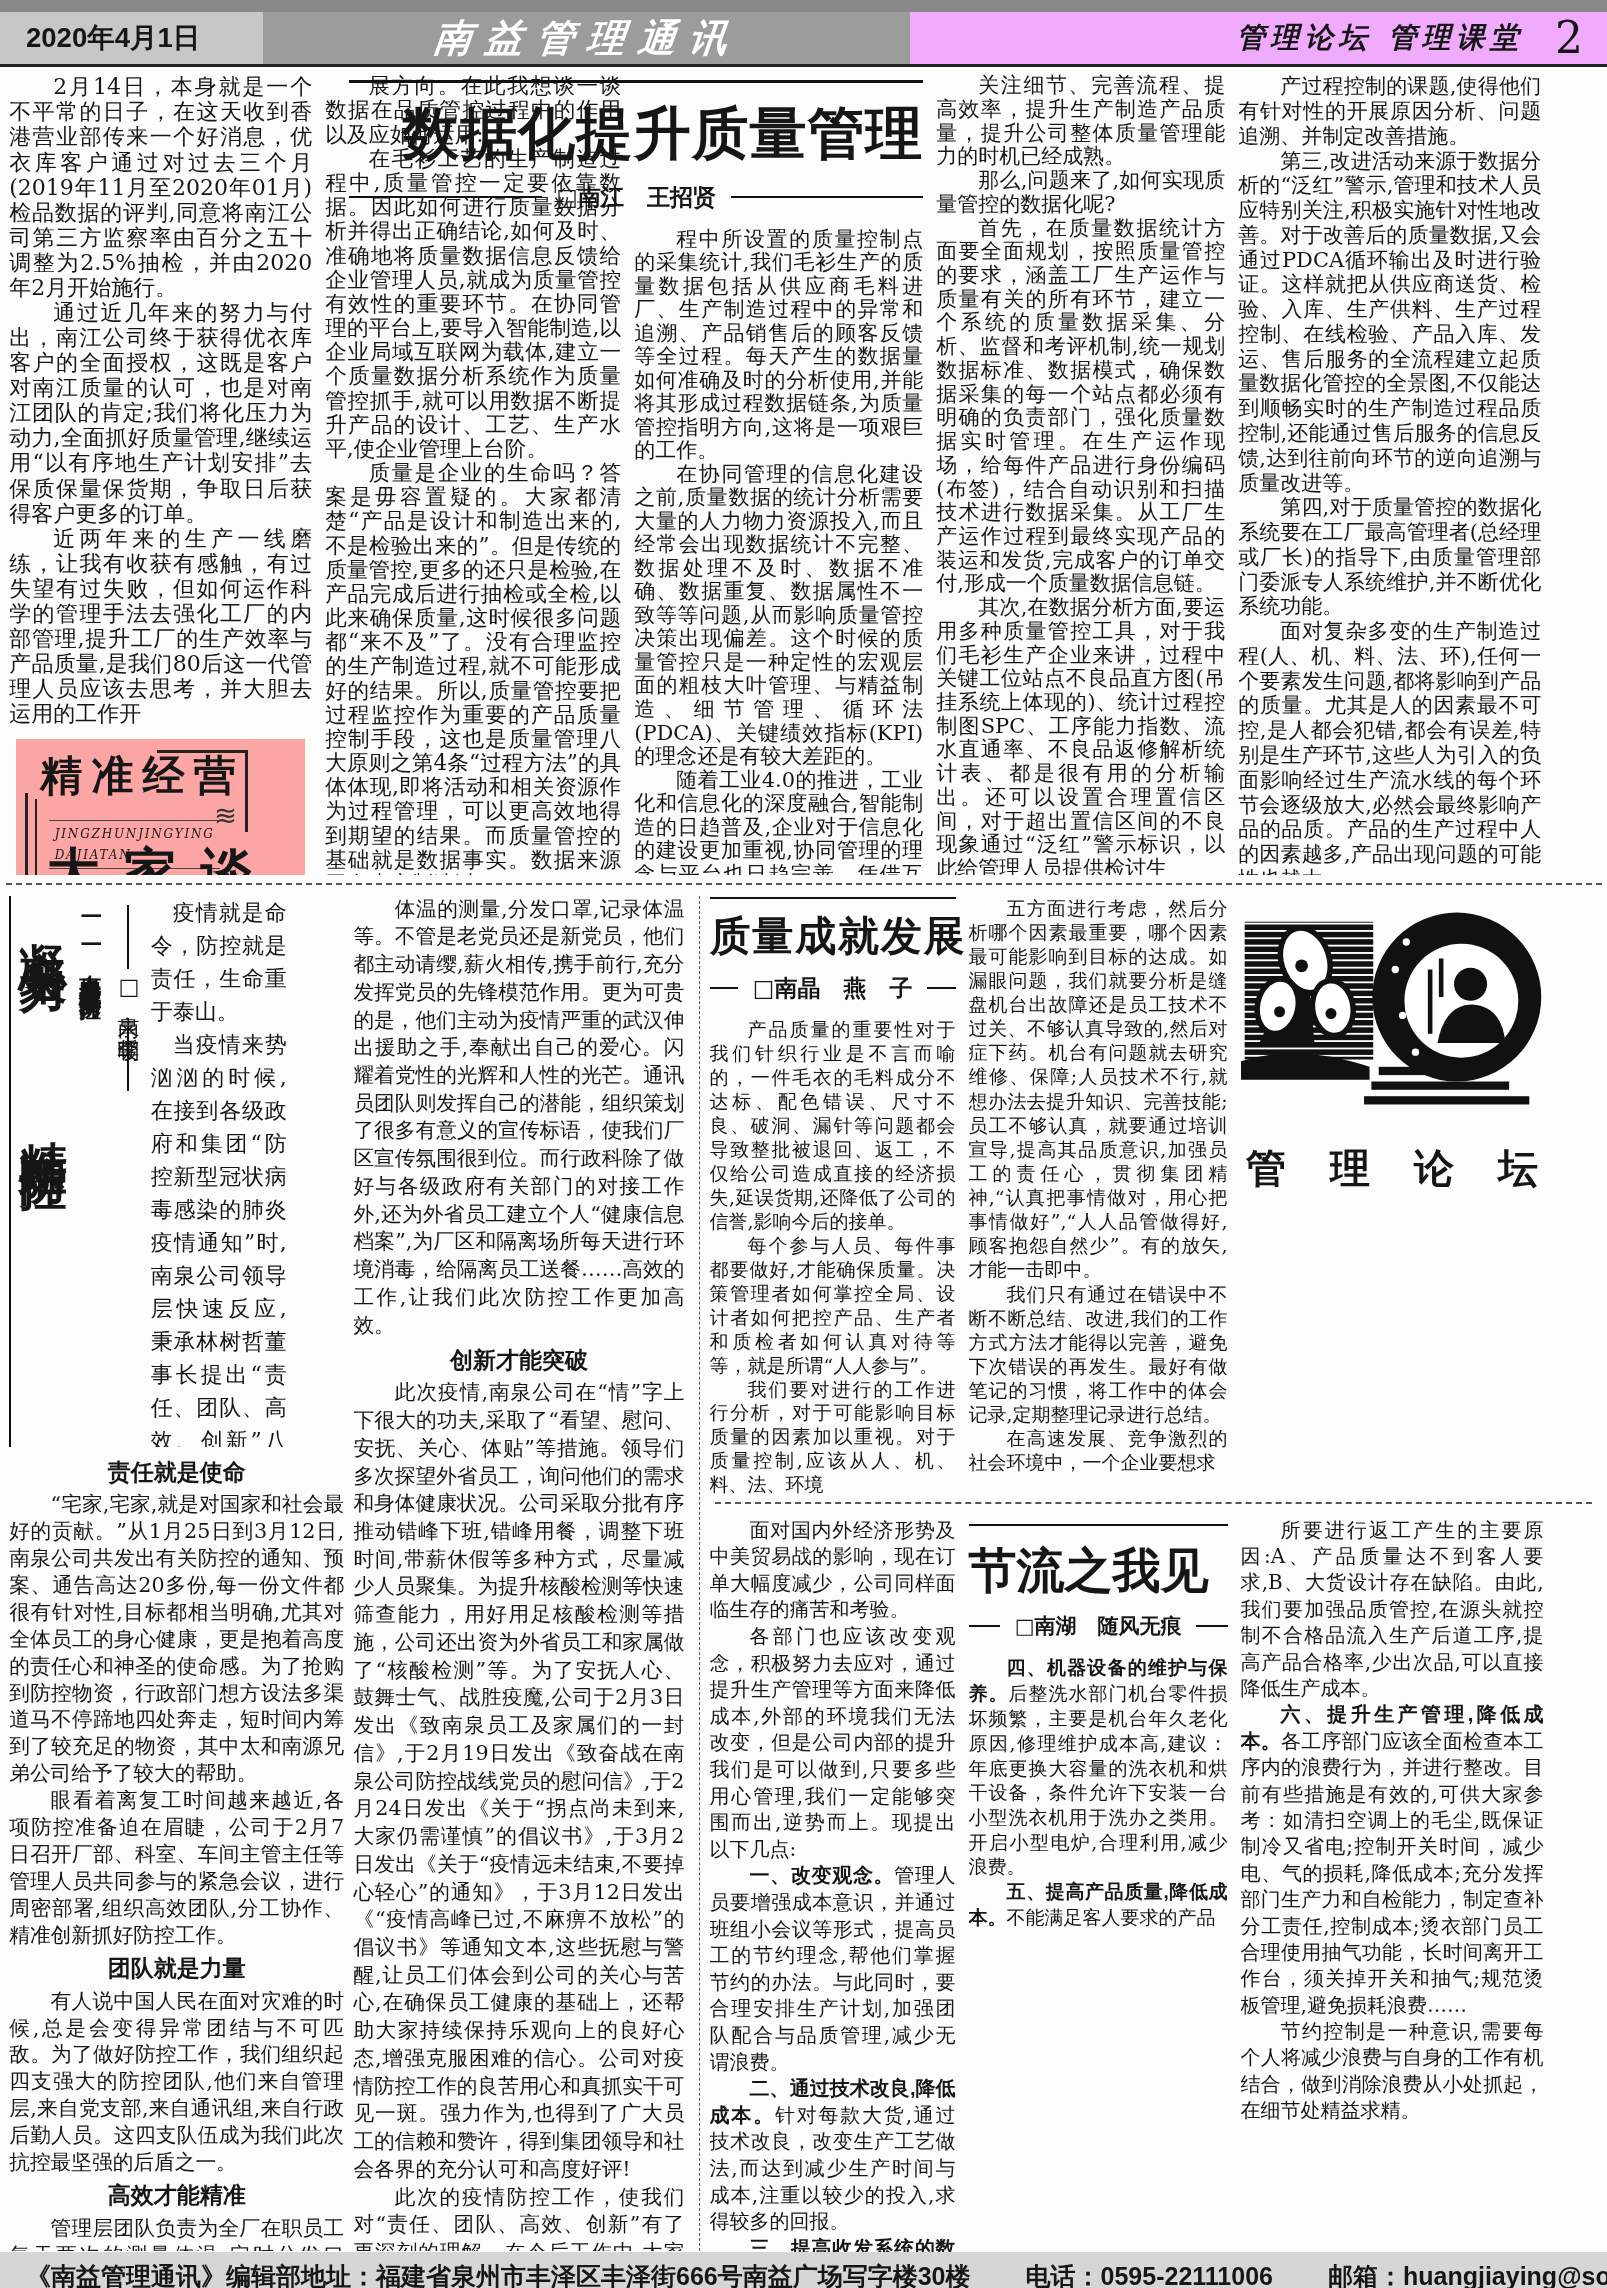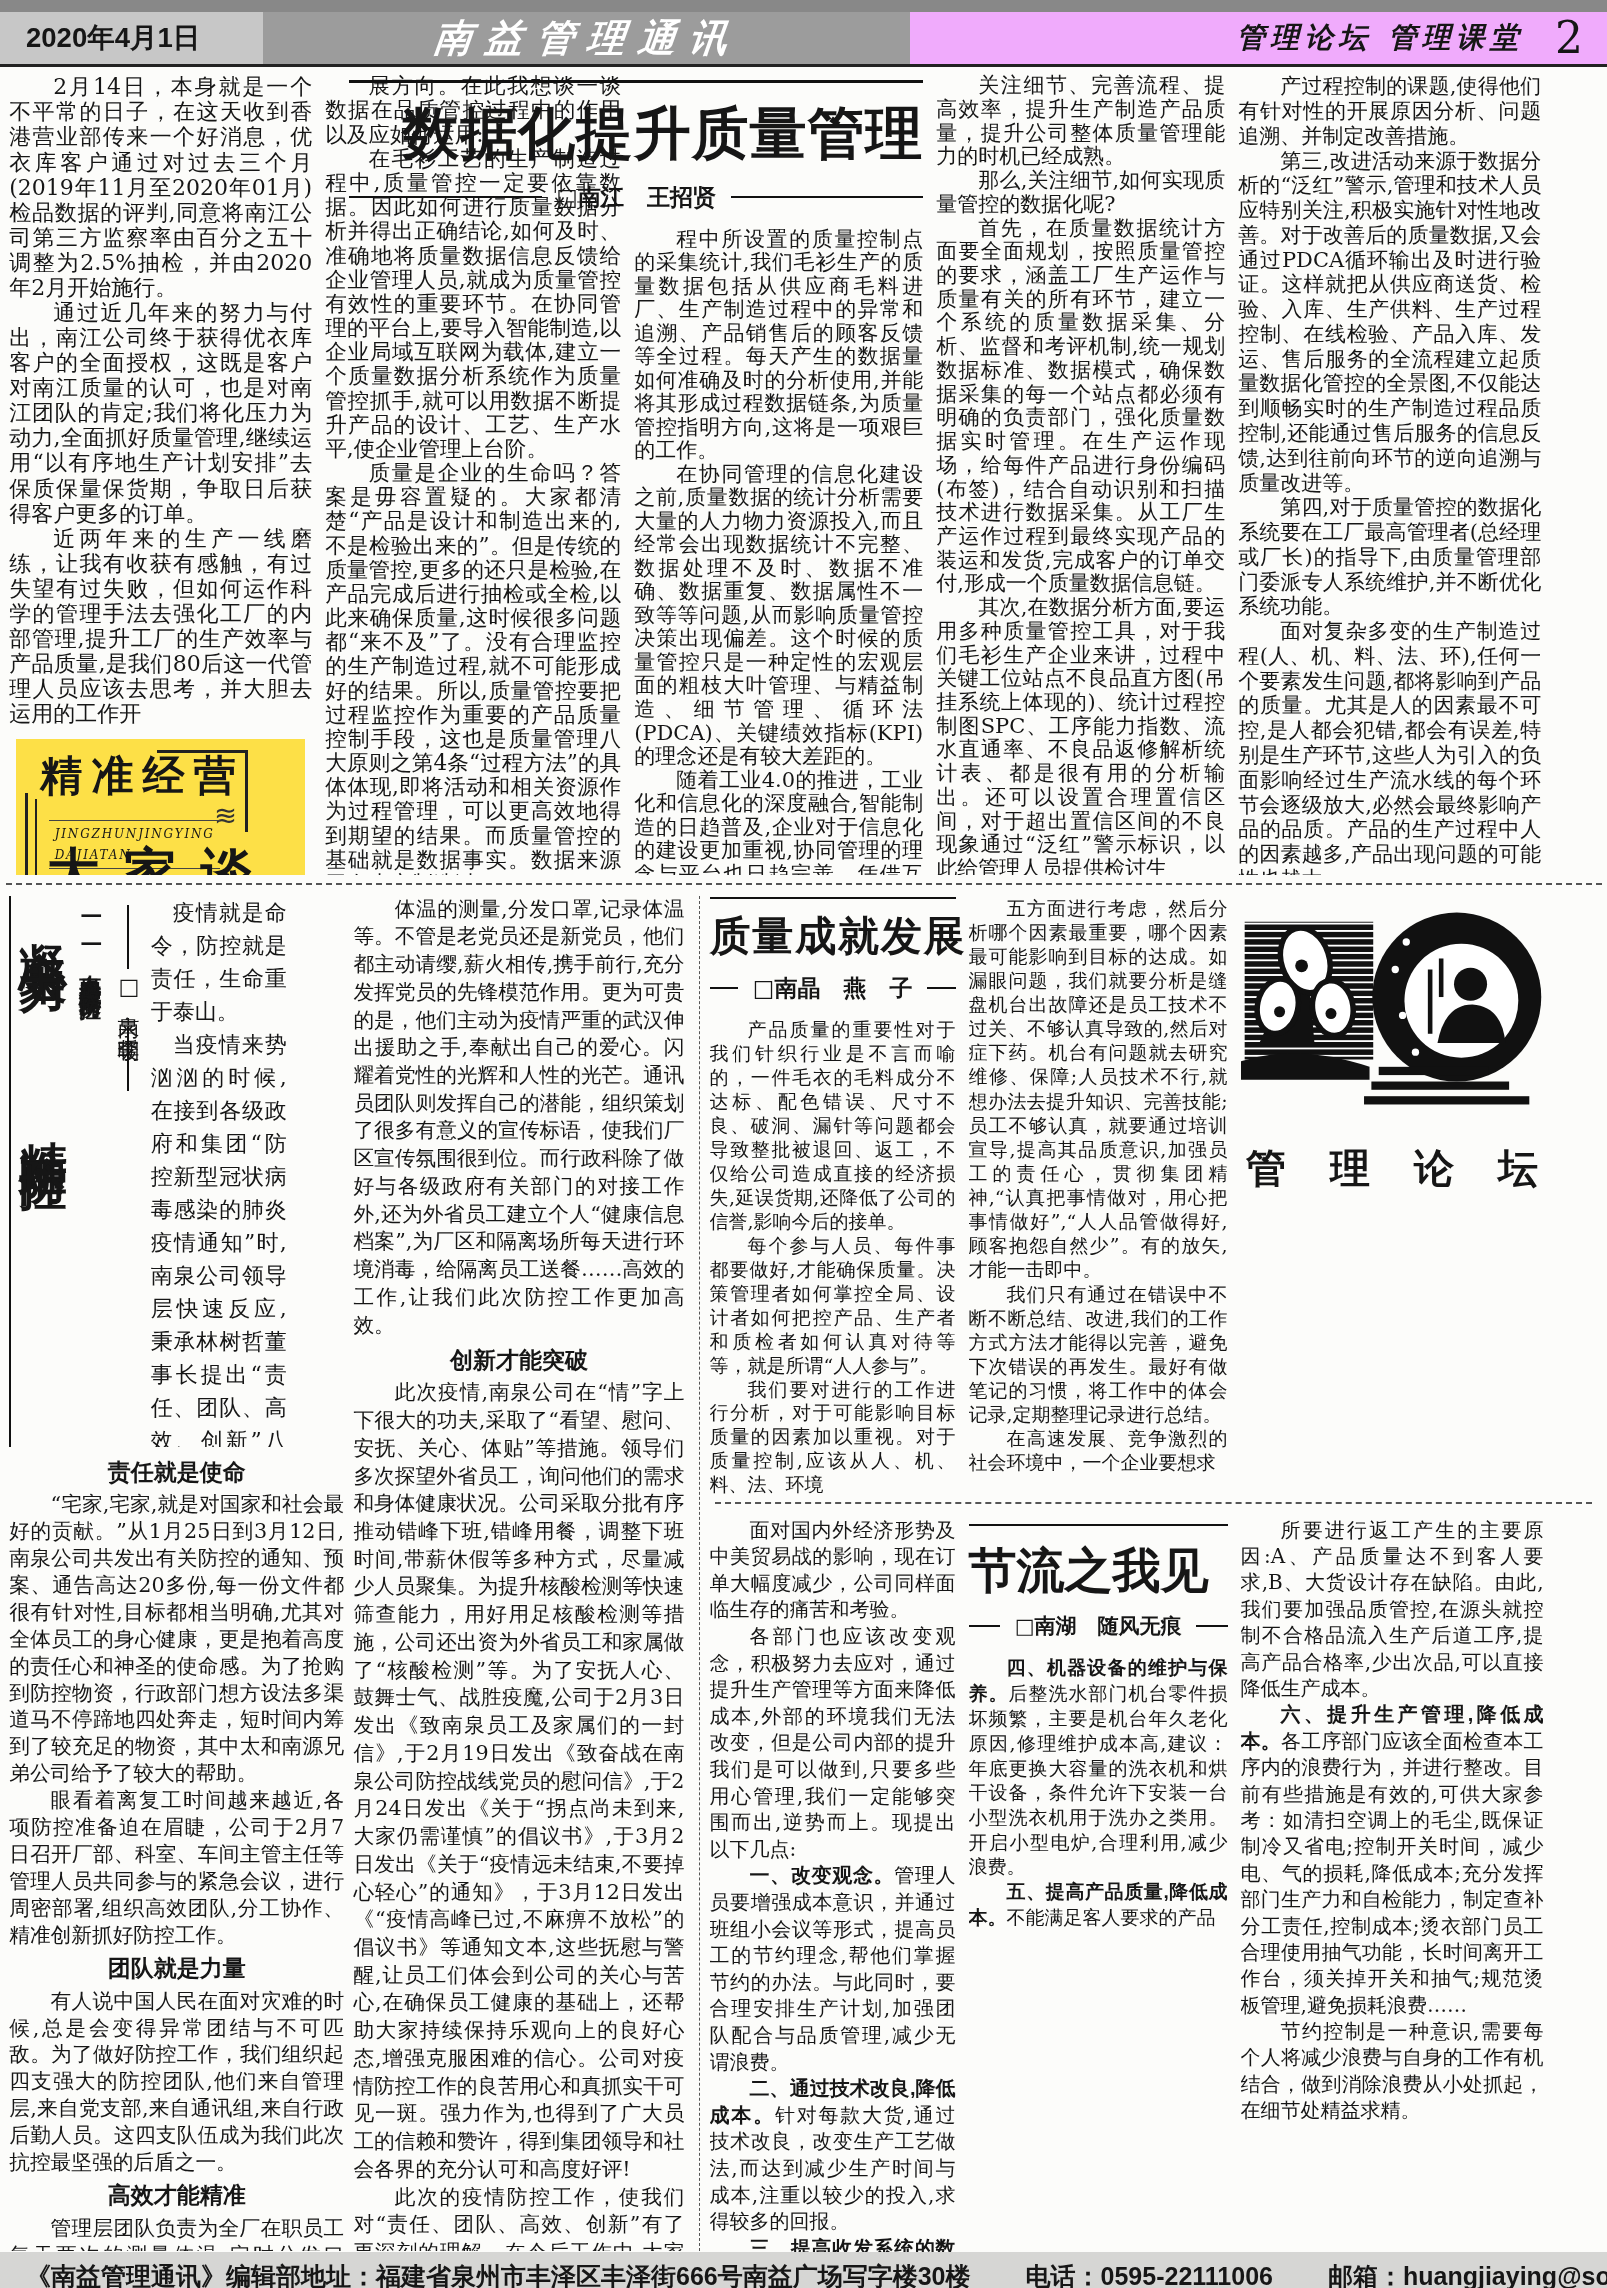--- a/index.html
+++ b/index.html
@@ -27,21 +27,21 @@
   .c5{width:289px;font-size:21px;line-height:1.13;}
   .c6{width:303px;font-size:21px;line-height:1.18;}
   .c4wrap{width:289px;display:flex;flex-direction:column;position:relative;}
   .headblock{position:relative;margin-left:-285px;width:574px;padding-top:5.5px;}
   .headblock .rule{border-top:3.7px solid #111;}
   .headline-main{font-size:57px;font-weight:900;text-align:right;letter-spacing:0.9px;margin:13px 0 9.2px;white-space:nowrap;}
   .bylinerow{display:flex;align-items:center;gap:14.7px;margin:3.7px 0 14.7px;}
   .bylinerow .dash{flex:1;border-top:2.8px solid #111;}
   .bylinerow .by{font-size:23px;font-weight:bold;white-space:nowrap;}
   
-  .jzbox{margin-top:13px;width:289px;height:176px;background:#fde047;position:relative;flex:none;}
+  .jzbox{margin-top:13px;width:289px;height:176px;background:#fca5a5;position:relative;flex:none;}
   .jzbox .br1{position:absolute;left:9.2px;bottom:9.2px;width:110px;height:110px;border-left:3.7px solid #222;border-bottom:3.7px solid #222;}
   .jzbox .br2{position:absolute;left:18.4px;bottom:18.4px;width:96px;height:96px;border-left:2.8px solid #222;border-bottom:2.8px solid #222;}
   .jzbox .br3{position:absolute;right:57px;top:11px;width:88px;height:79px;border-right:3.7px solid #222;border-top:3.7px solid #222;}
   .jzbox .z1{position:absolute;left:24px;top:13px;font-size:42px;font-weight:900;letter-spacing:9.2px;}
   .jzbox .wave{position:absolute;right:70px;top:61px;font-size:27.5px;letter-spacing:-1.8px;color:#333;}
   .jzbox .en{position:absolute;left:33px;top:81px;font-size:12px;font-style:italic;letter-spacing:1.8px;line-height:1.7;
              border-top:1.8px solid #444;border-bottom:1.8px solid #444;padding:2.8px 5.5px;}
   .jzbox .z2{position:absolute;right:27.5px;bottom:13px;font-size:53px;font-weight:900;letter-spacing:24px;}
   
   .hdash{border-top:2.8px dashed #555;margin:7.3px 5.5px;}
@@ -137,21 +137,21 @@
         </div>
       </div>
       <div class="col c4" style="flex:1">
           <p>程中所设置的质量控制点的采集统计,我们毛衫生产的质量数据包括从供应商毛料进厂、生产制造过程中的异常和追溯、产品销售后的顾客反馈等全过程。每天产生的数据量如何准确及时的分析使用,并能将其形成过程数据链条,为质量管控指明方向,这将是一项艰巨的工作。</p>
           <p>在协同管理的信息化建设之前,质量数据的统计分析需要大量的人力物力资源投入,而且经常会出现数据统计不完整、数据处理不及时、数据不准确、数据重复、数据属性不一致等等问题,从而影响质量管控决策出现偏差。这个时候的质量管控只是一种定性的宏观层面的粗枝大叶管理、与精益制造、细节管理、循环法(PDCA)、关键绩效指标(KPI)的理念还是有较大差距的。</p>
           <p>随着工业4.0的推进，工业化和信息化的深度融合,智能制造的日趋普及,企业对于信息化的建设更加重视,协同管理的理念与平台也日趋完善，凭借互联网和大数据，利用质量数据查找薄弱环节,</p>
         </div>
     </div>
     <div class="col c5">
         <p>关注细节、完善流程、提高效率，提升生产制造产品质量，提升公司整体质量管理能力的时机已经成熟。</p>
-        <p>那么,关注细节,如何实现质量管控的数据化呢?</p>
+        <p>那么,问题来了,如何实现质量管控的数据化呢?</p>
         <p>首先，在质量数据统计方面要全面规划，按照质量管控的要求，涵盖工厂生产运作与质量有关的所有环节，建立一个系统的质量数据采集、分析、监督和考评机制,统一规划数据标准、数据模式，确保数据采集的每一个站点都必须有明确的负责部门，强化质量数据实时管理。在生产运作现场，给每件产品进行身份编码(布签)，结合自动识别和扫描技术进行数据采集。从工厂生产运作过程到最终实现产品的装运和发货,完成客户的订单交付,形成一个质量数据信息链。</p>
         <p>其次,在数据分析方面,要运用多种质量管控工具，对于我们毛衫生产企业来讲，过程中关键工位站点不良品直方图(吊挂系统上体现的)、统计过程控制图SPC、工序能力指数、流水直通率、不良品返修解析统计表、都是很有用的分析输出。还可以设置合理置信区间，对于超出置信区间的不良现象通过“泛红”警示标识，以此给管理人员提供检讨生</p>
       </div>
     <div class="col c6">
         <p>产过程控制的课题,使得他们有针对性的开展原因分析、问题追溯、并制定改善措施。</p>
         <p>第三,改进活动来源于数据分析的“泛红”警示,管理和技术人员应特别关注,积极实施针对性地改善。对于改善后的质量数据,又会通过PDCA循环输出及时进行验证。这样就把从供应商送货、检验、入库、生产供料、生产过程控制、在线检验、产品入库、发运、售后服务的全流程建立起质量数据化管控的全景图,不仅能达到顺畅实时的生产制造过程品质控制,还能通过售后服务的信息反馈,达到往前向环节的逆向追溯与质量改进等。</p>
         <p>第四,对于质量管控的数据化系统要在工厂最高管理者(总经理或厂长)的指导下,由质量管理部门委派专人系统维护,并不断优化系统功能。</p>
         <p>面对复杂多变的生产制造过程(人、机、料、法、环),任何一个要素发生问题,都将影响到产品的质量。尤其是人的因素最不可控,是人都会犯错,都会有误差,特别是生产环节,这些人为引入的负面影响经过生产流水线的每个环节会逐级放大,必然会最终影响产品的品质。产品的生产过程中人的因素越多,产品出现问题的可能性也越大。</p>
       </div>
   </div>

